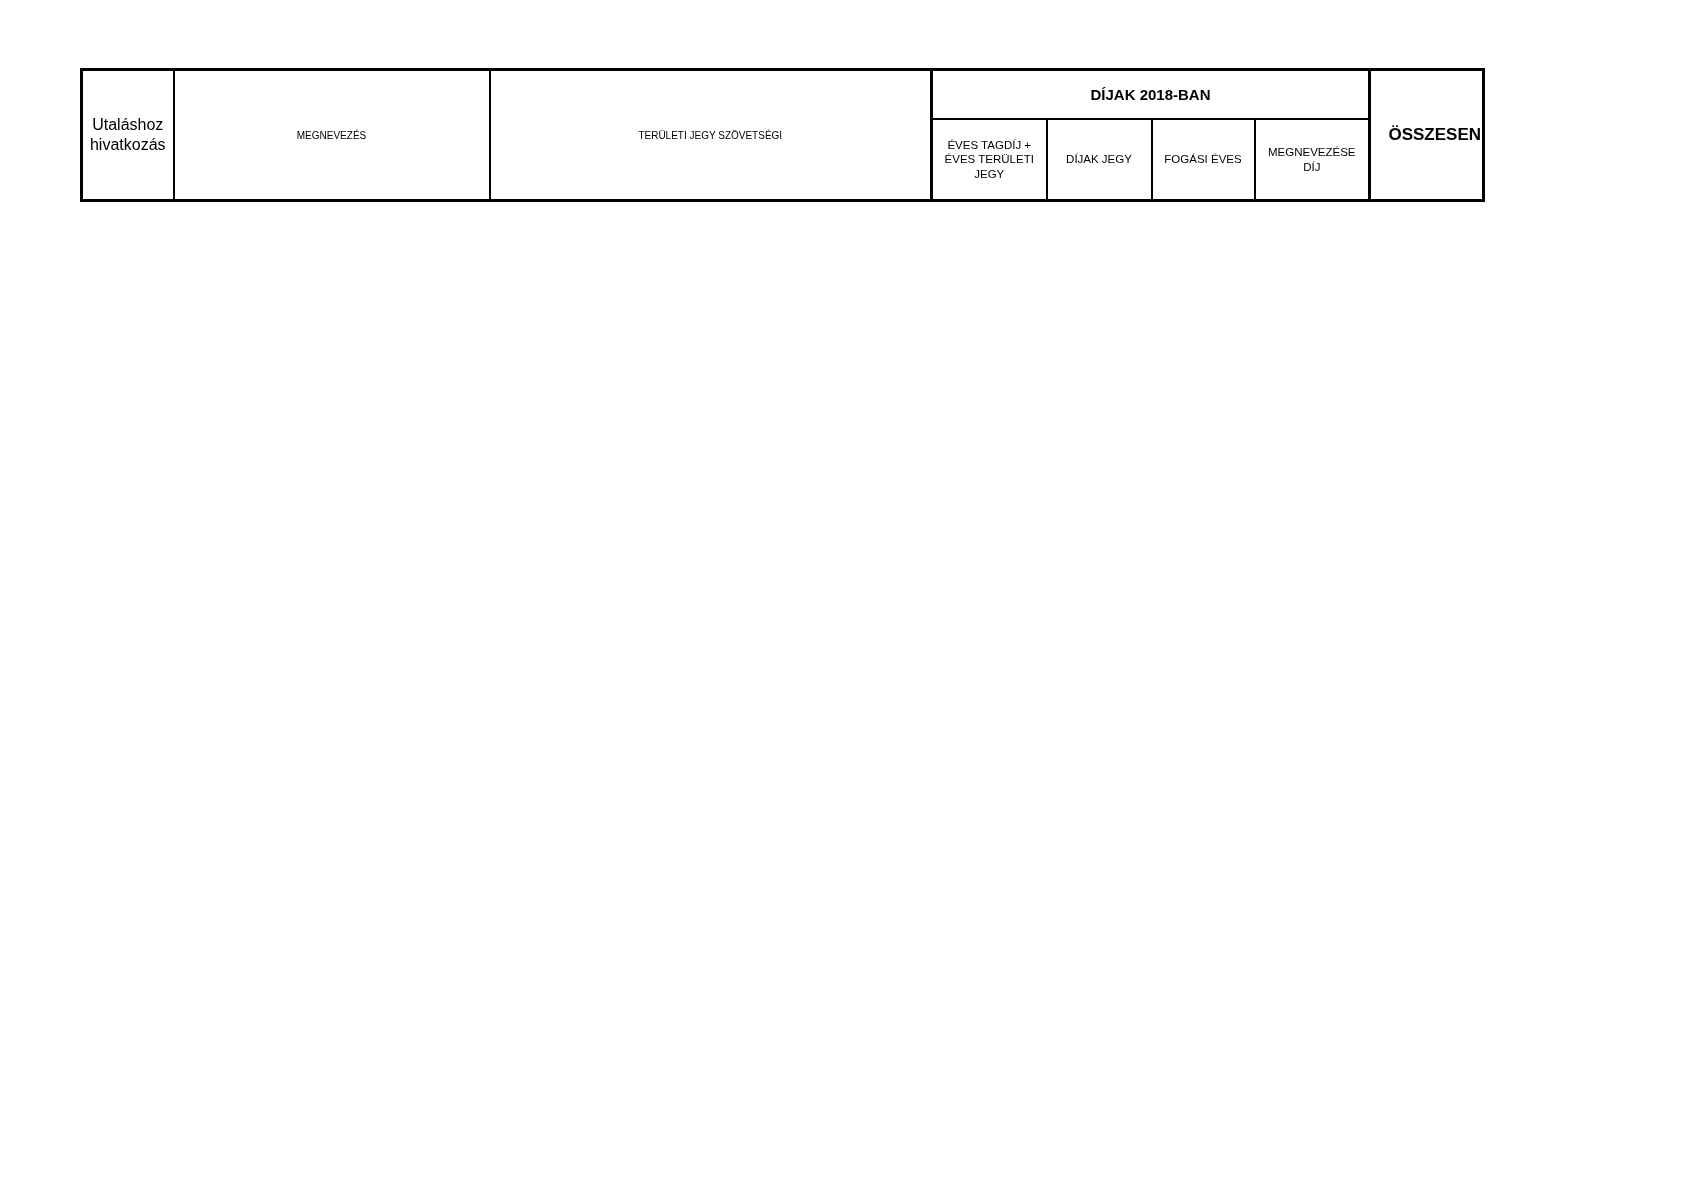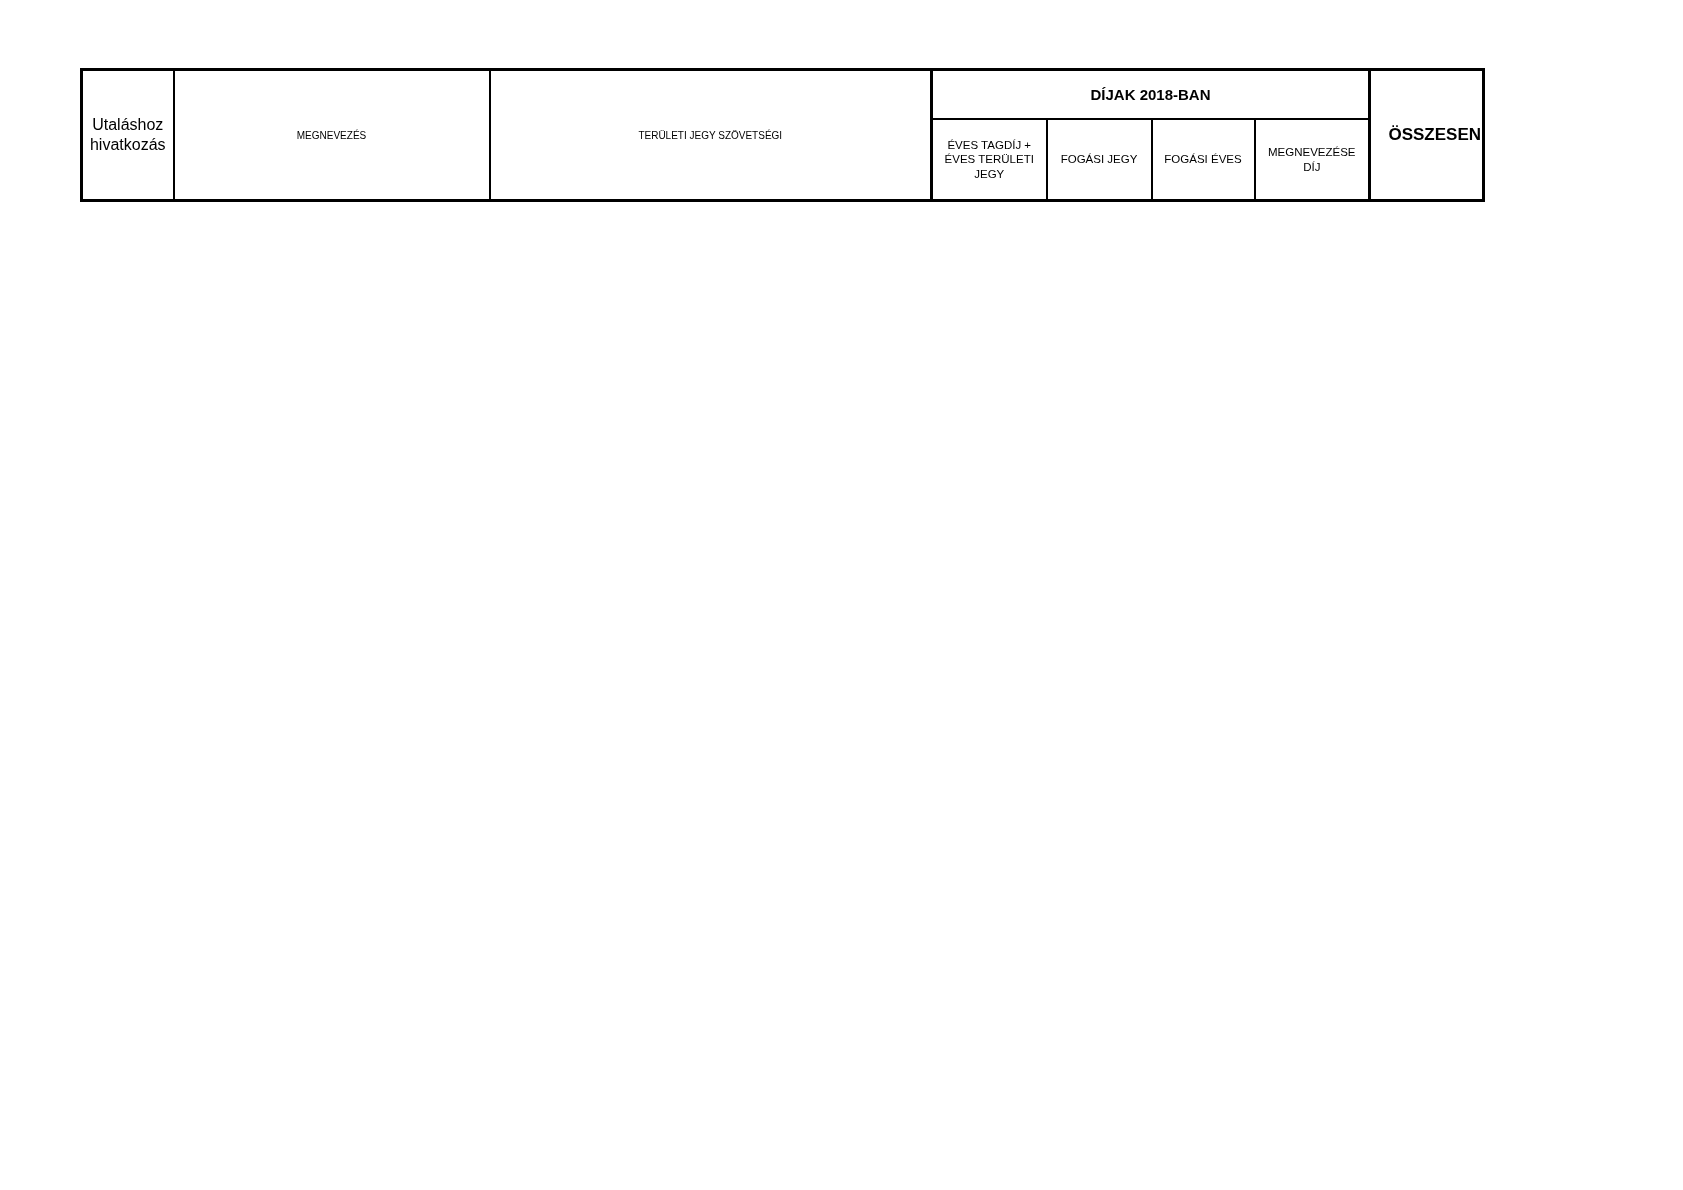--- a/index.html
+++ b/index.html
@@ -37,20 +37,20 @@
     <thead>
       <tr>
         <th rowspan="2" class="hdr-ref hdr-span">Utaláshoz hivatkozás</th>
         <th rowspan="2" class="hdr-plain hdr-span">MEGNEVEZÉS</th>
         <th rowspan="2" class="hdr-plain hdr-span">TERÜLETI JEGY SZÖVETSÉGI</th>
         <th colspan="4" class="hdr-fees thickL">DÍJAK 2018-BAN</th>
         <th rowspan="2" class="hdr-total hdr-span thickL">ÖSSZESEN</th>
       </tr>
       <tr class="sub">
         <th class="thickL">ÉVES TAGDÍJ + ÉVES TERÜLETI JEGY</th>
-        <th>FOGÁSI JEGY</th>
+        <th>DÍJAK JEGY</th>
         <th>FOGÁSI ÉVES</th>
         <th>MEGNEVEZÉSE DÍJ</th>
       </tr>
     </thead>
     <tbody></tbody>
   </table>
 </div>
 
 </body></html>

